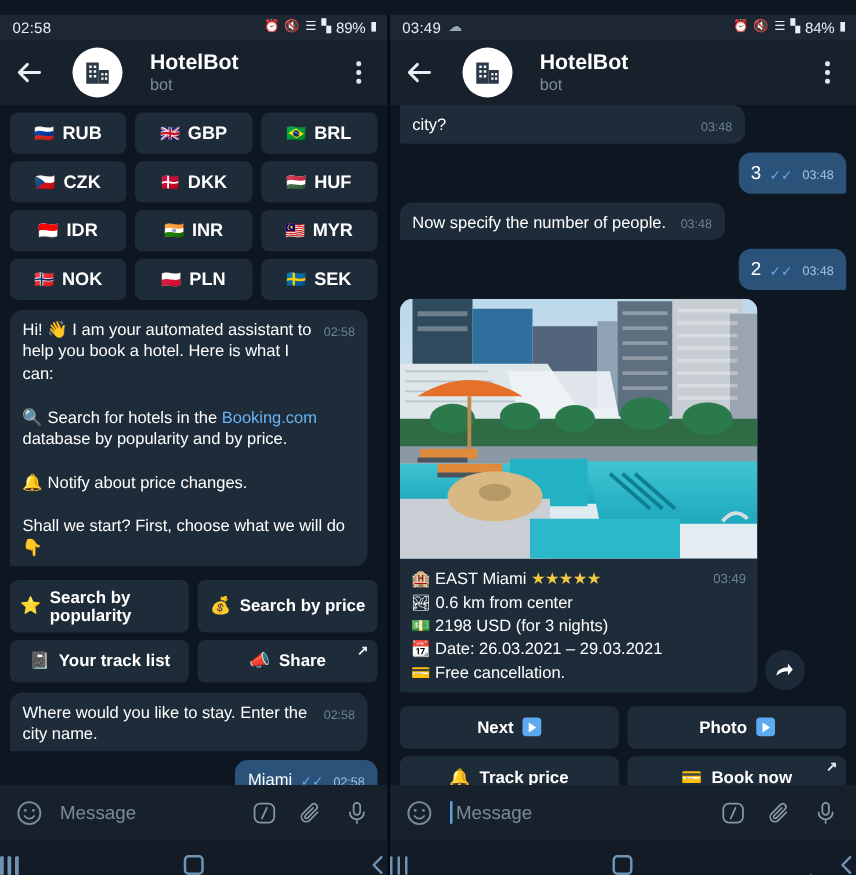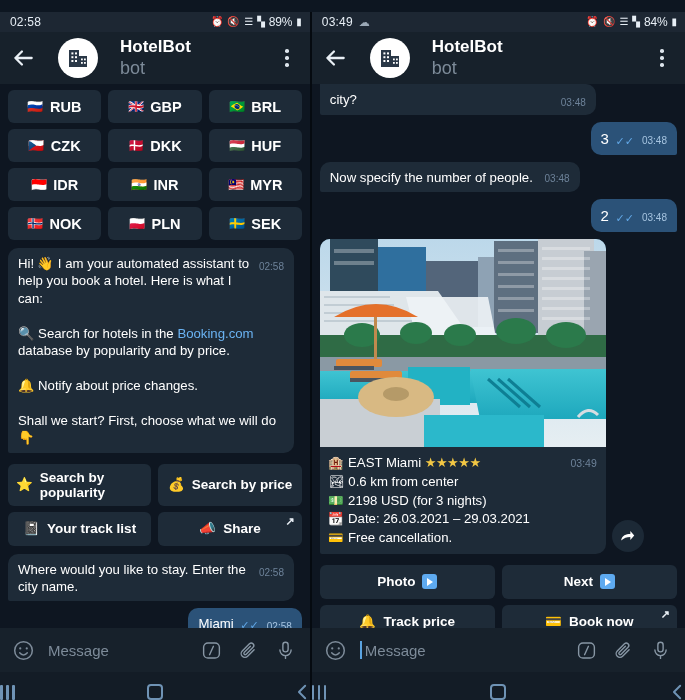--- a/index.html
+++ b/index.html
@@ -42,21 +42,21 @@
   .back-arrow { width: 26px; height: 26px; position: relative; flex: 0 0 26px; }
   .back-arrow svg { width: 26px; height: 26px; display: block; }
   .avatar {
     width: 40px; height: 40px; border-radius: 50%;
     background: #ffffff; display: flex; align-items: center; justify-content: center;
     flex: 0 0 40px;
   }
   .avatar svg { width: 24px; height: 24px; display: block; }
   .htext { display: flex; flex-direction: column; justify-content: center; line-height: 1.15; }
   .htitle { color: #ffffff; font-size: 17px; font-weight: bold; }
-  .hsub { color: #7d8b99; font-size: 18px; margin-top: 1px; }
+  .hsub { color: #7d8b99; font-size: 13px; margin-top: 1px; }
   .kebab { margin-left: auto; width: 22px; height: 26px; display: flex; flex-direction: column;
            align-items: center; justify-content: center; gap: 3.5px; }
   .kebab i { width: 3.5px; height: 3.5px; border-radius: 50%; background: #dde5ec; display: block; }
 
   
   .chat {
     flex: 1 1 auto; position: relative;
     background: #0e1621;
     padding: 6px 8px 4px 8px;
     overflow: hidden;
@@ -576,25 +576,25 @@
         <div class="fwd-btn">
           <svg viewBox="0 0 24 24">
               <path d="M3 19c1-7 7-9 13-9V5.5L21.5 12 16 18.5V14c-5 0-9 1.5-13 5z" fill="#ffffff"></path>
             </svg>
         </div>
       </div>
 
       <div class="rk">
         <div class="rk-row">
           <div class="rk-btn">
+            <span>Next</span>
+            <span class="play-ic"></span>
+          </div>
+          <div class="rk-btn">
             <span>Photo</span>
-            <span class="play-ic"></span>
-          </div>
-          <div class="rk-btn">
-            <span>Next</span>
             <span class="play-ic"></span>
           </div>
         </div>
         <div class="rk-row">
           <div class="rk-btn">
             <span class="ic-emoji">🔔</span>
             <span>Track price</span>
           </div>
           <div class="rk-btn">
             <span class="corner">↗</span>

